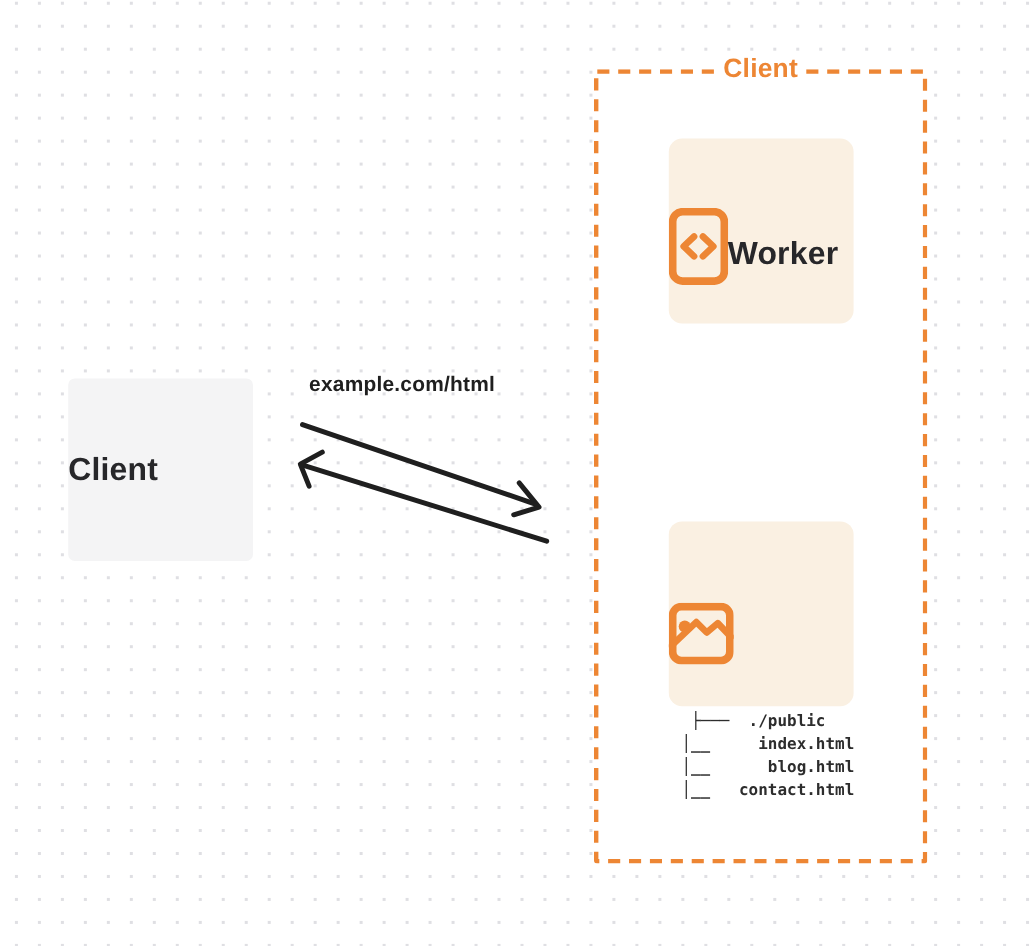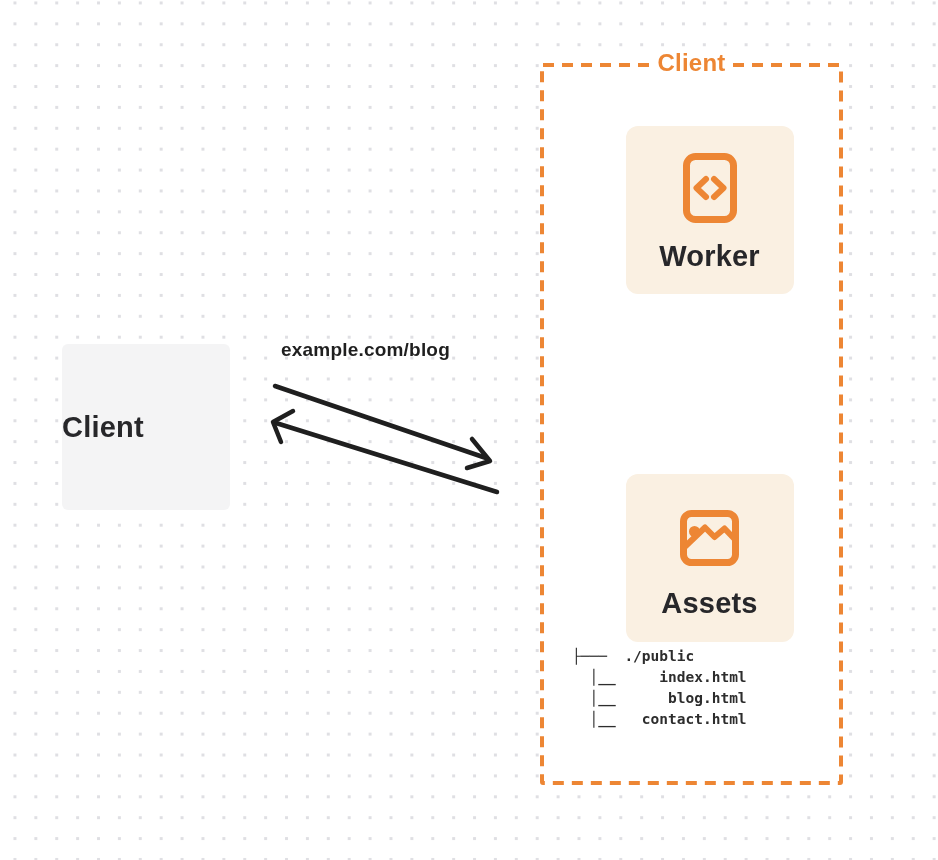--- a/index.html
+++ b/index.html
@@ -103,23 +103,22 @@
 
   
   .card {
     position: absolute;
     left: 50%;
     transform: translateX(-50%);
     width: 168px; height: 168px;
     background: var(--card-bg);
     border-radius: 12px;
     display: flex;
-    flex-direction: column;
+    flex-direction: row;
     align-items: center;
-    margin-left: 18px;
   }
   .worker-card { top: 63px; padding-top: 27px; }
   .assets-card { top: 411px; padding-top: 36px; }
   .card-label {
     font-size: 29px;
     font-weight: 700;
     color: var(--ink);
     letter-spacing: 0.2px;
     line-height: 1.2;
   }
@@ -127,40 +126,41 @@
   .assets-card .card-label { margin-top: 20px; }
   .card svg .stroke {
     stroke: var(--accent);
     fill: none;
   }
   .card svg .fill { fill: var(--accent); }
 
   
   .file-tree {
     position: absolute;
-    left: 32px; top: 583px;
+    left: 62px; top: 583px;
     margin: 0;
     font-family: "DejaVu Sans Mono", monospace;
     font-size: 14.5px;
     line-height: 21px;
     font-weight: 700;
     color: var(--tree-ink);
     white-space: pre;
+    text-align: center;
   }
 </style>
 </head>
 <body>
 
 <div class="stage">
 
   <div class="client-box">
     <span class="box-label">Client</span>
   </div>
 
-  <div class="request-label">example.com/blog</div>
+  <div class="request-label">example.com/html</div>
 
   <svg class="arrows" width="938" height="860" viewBox="0 0 938 860" aria-hidden="true">
     <g>
       <line x1="275" y1="386" x2="486" y2="458"></line>
       <polyline points="472,439 490,461 467,468"></polyline>
     </g>
     <g>
       <line x1="497" y1="492" x2="276" y2="423"></line>
       <polyline points="293,411 273,422 281,442"></polyline>
     </g>
@@ -180,21 +180,20 @@
       </svg>
       <div class="card-label">Worker</div>
     </div>
 
     <div class="card assets-card">
       <svg width="59" height="56" viewBox="0 0 59 56" aria-hidden="true">
         <rect class="stroke" x="3.5" y="3.5" width="52" height="49" rx="8" stroke-width="7"></rect>
         <circle class="fill" cx="14.5" cy="21.5" r="5.5"></circle>
         <path class="stroke" d="M2.5 39 L25 17.5 L34.5 27 L44.5 18.5 L56.5 31" stroke-width="6" stroke-linecap="round" stroke-linejoin="round"></path>
       </svg>
-      <div class="card-label">Assets</div>
     </div>
 
     <pre class="file-tree">├───  ./public
   │__     index.html
   │__      blog.html
   │__   contact.html</pre>
   </div>
 
 </div>
 

